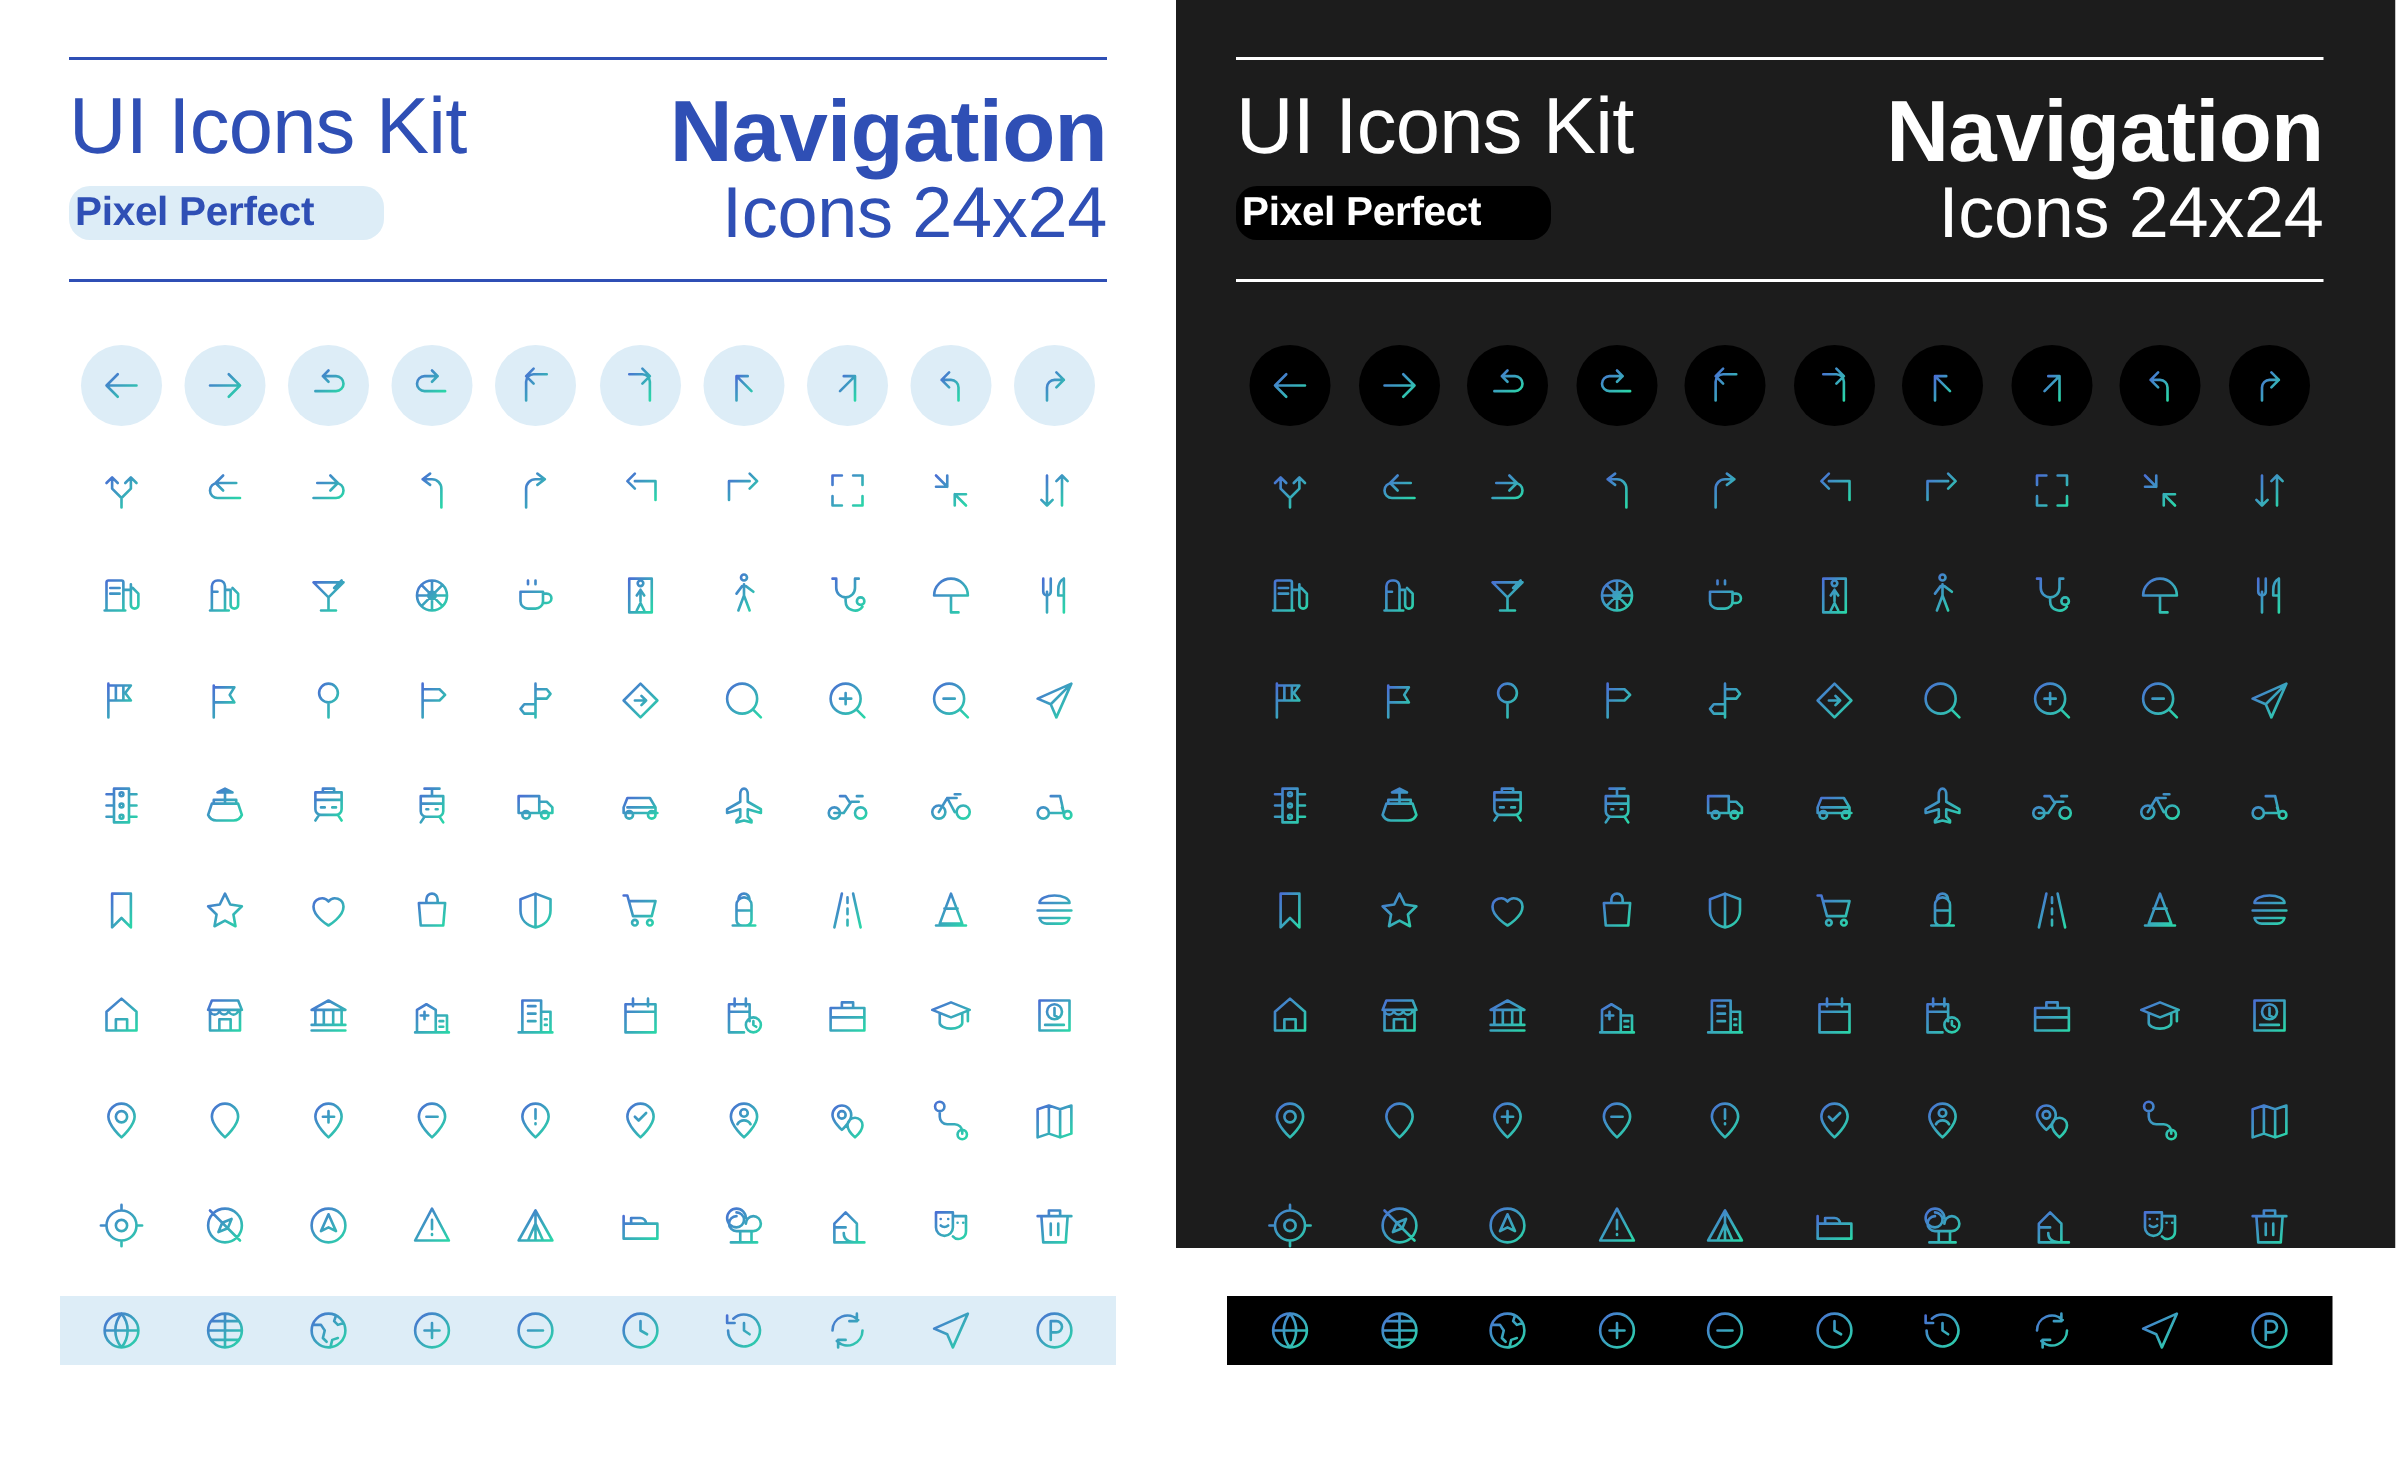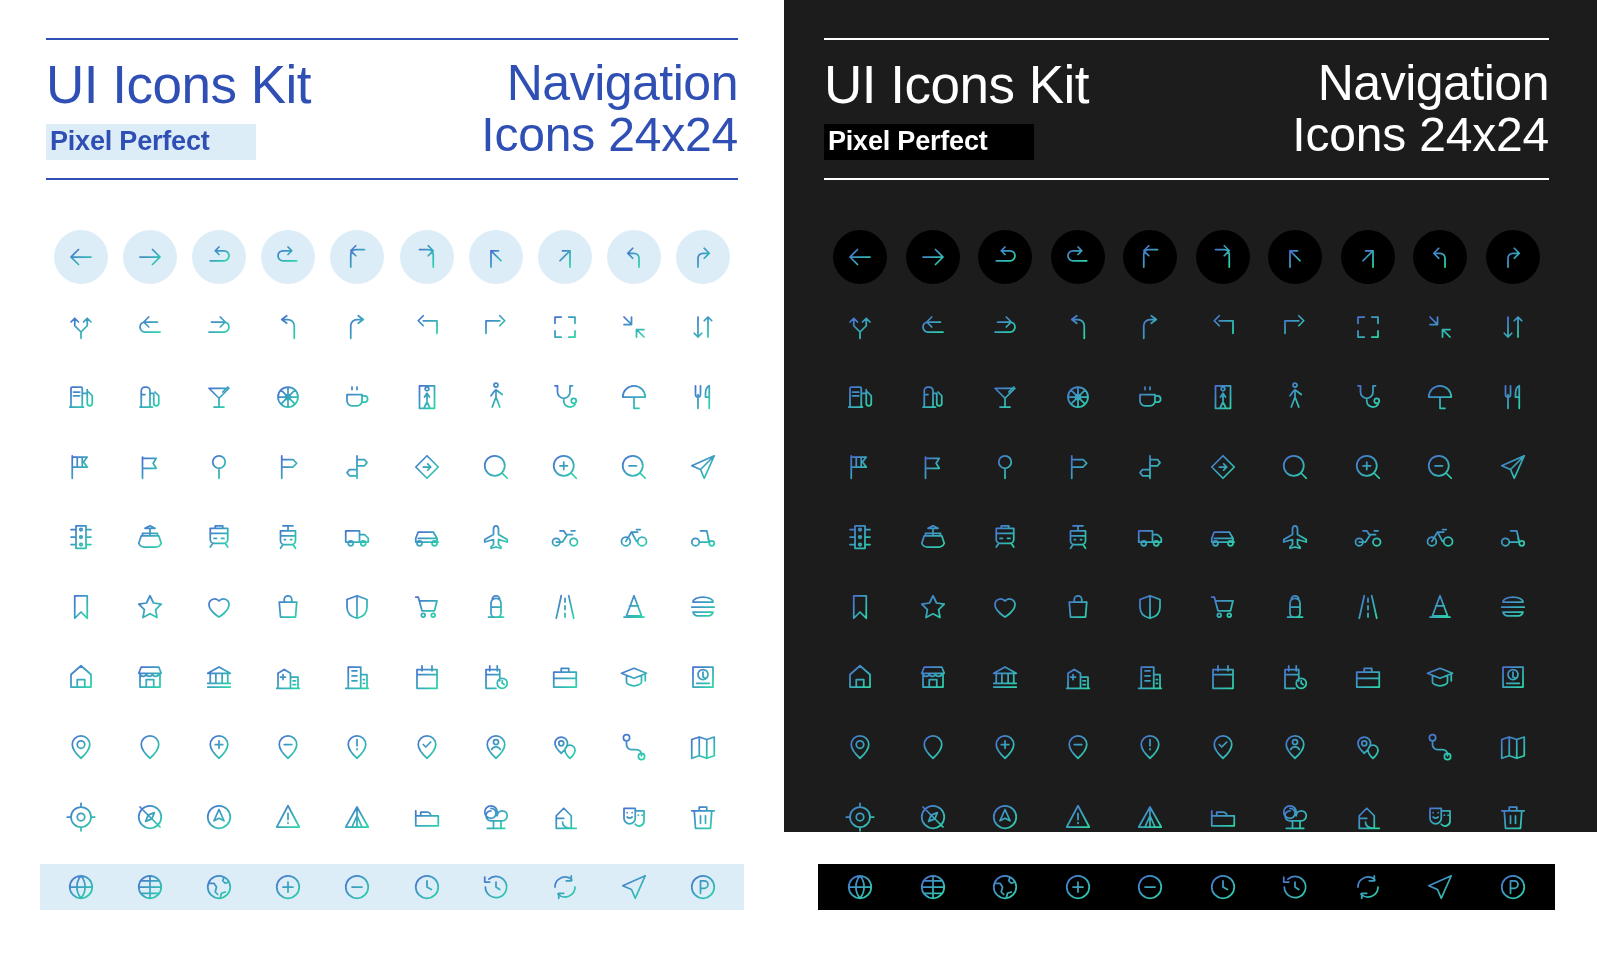--- a/index.html
+++ b/index.html
@@ -49,28 +49,29 @@
   .kit-title-light { color: #2f4fb5; }
   .kit-title-dark  { color: #ffffff; }
 
   .pixel-perfect {
     display: inline-block;
     margin-top: 13px;
     font-size: 27px;
     font-weight: bold;
     padding: 4px 46px 5px 4px;
     letter-spacing: -0.2px;
+    border-radius: 14px;
   }
   .pixel-perfect-light { color: #2f4fb5; background: #ddedf7; }
   .pixel-perfect-dark  { color: #ffffff; background: #000000; }
 
   .title-right { text-align: right; line-height: 1.02; }
   .nav-title {
-    font-size: 50px;
-    font-weight: normal;
+    font-size: 58px;
+    font-weight: bold;
     letter-spacing: -0.5px;
   }
   .nav-title-light { color: #2f4fb5; }
   .nav-title-dark  { color: #ffffff; }
   .nav-sub {
     font-size: 48px;
     font-weight: 400;
     letter-spacing: -0.2px;
     margin-top: 2px;
   }

